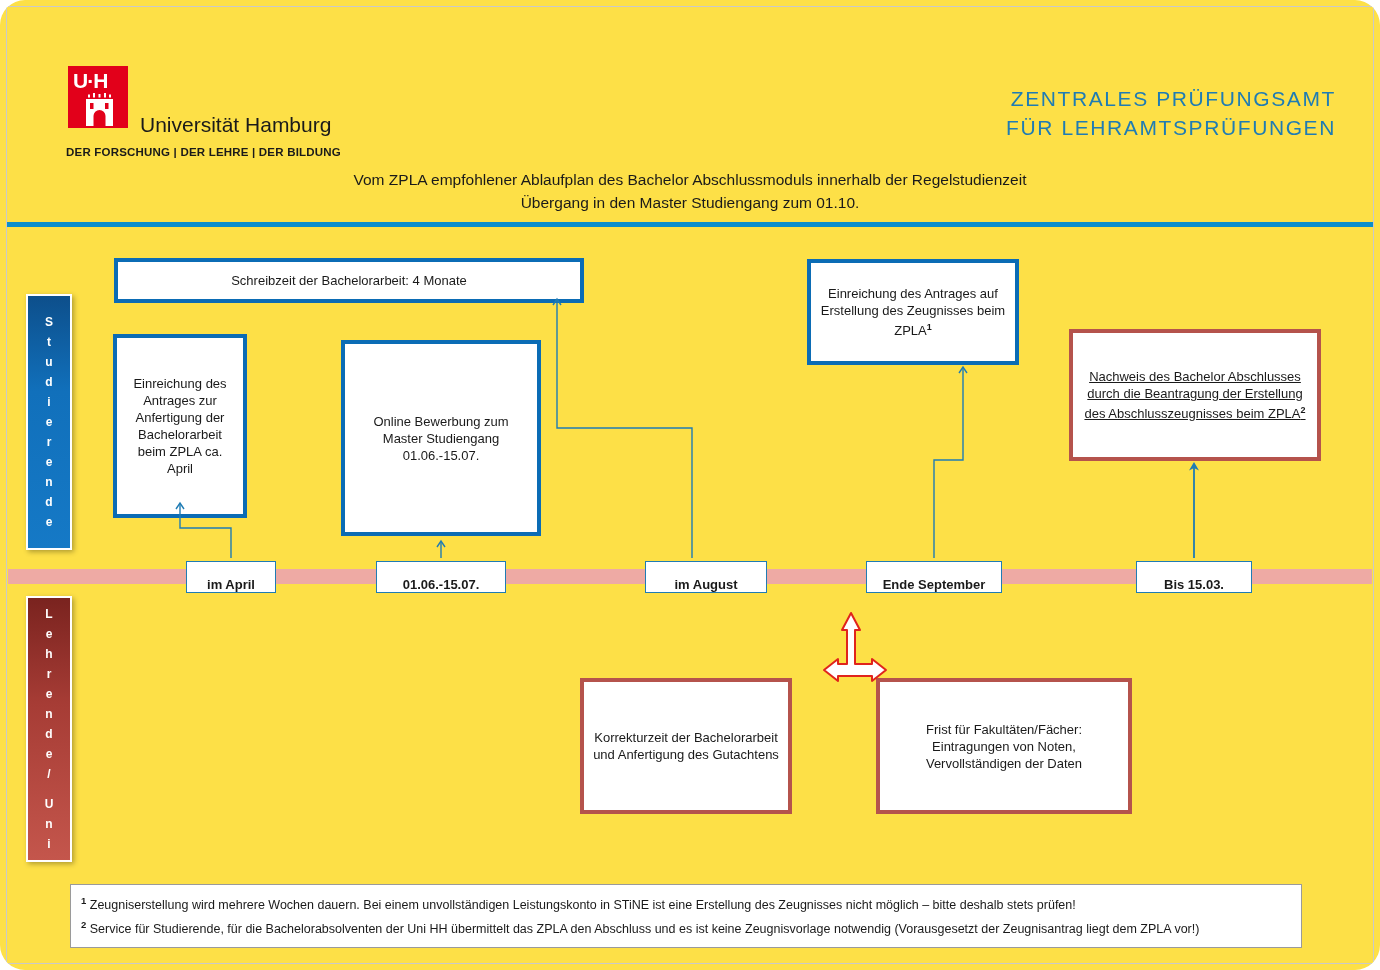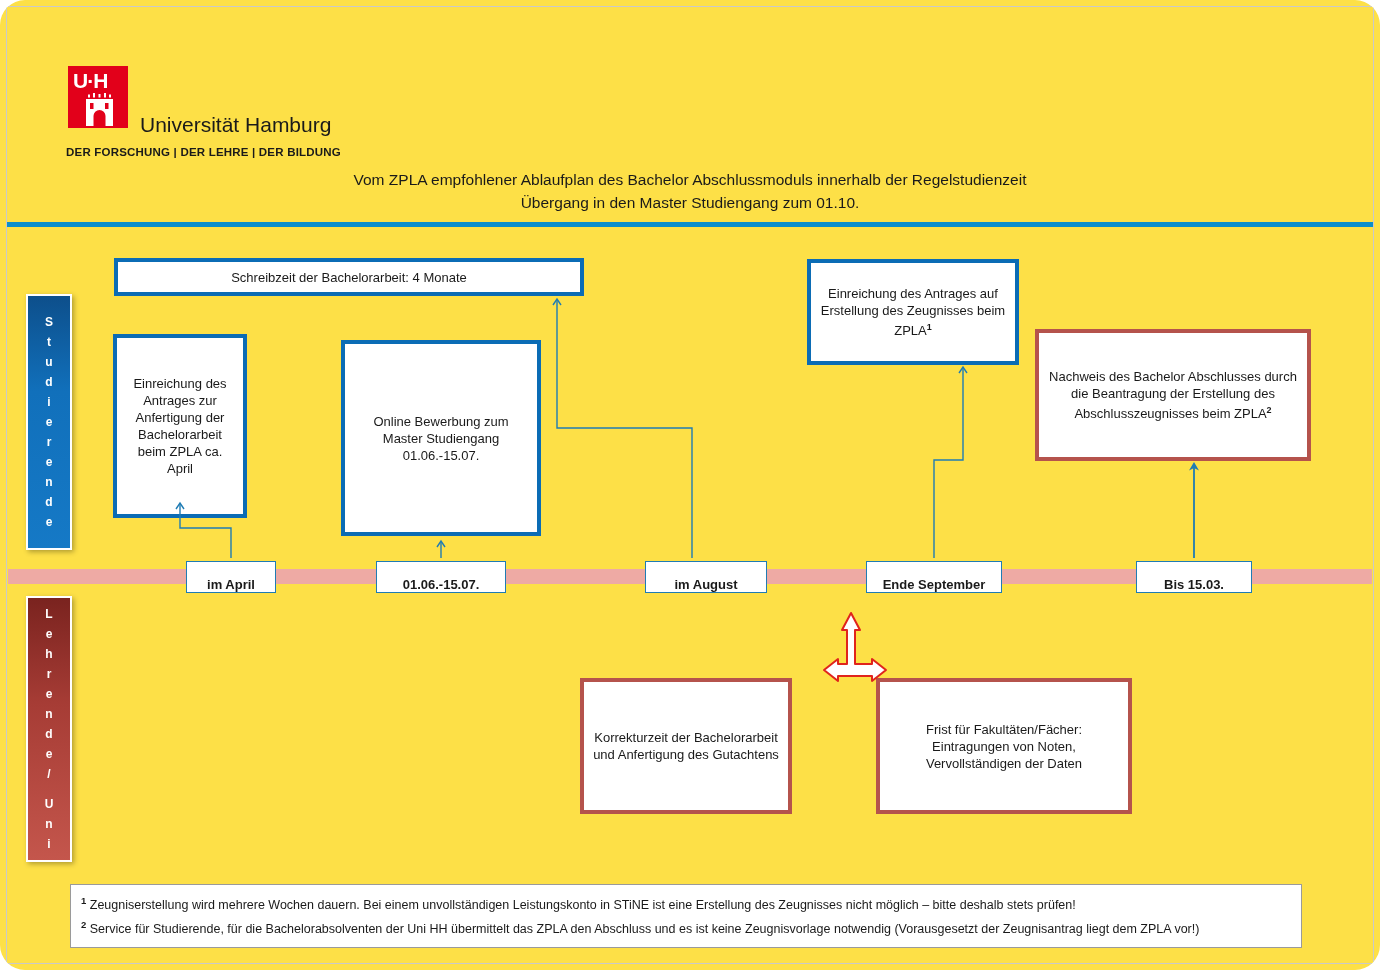--- a/index.html
+++ b/index.html
@@ -194,20 +194,22 @@
       <rect x="24" y="1.5" width="2" height="3" fill="#ffffff"></rect>
       <path d="M1 6 h27 v27 h-7.5 v-10 a6 6 0 0 0 -12 0 v10 H1 Z" fill="#ffffff"></path>
       <rect x="5" y="10" width="3.5" height="6" fill="#e2001a"></rect>
       <rect x="20" y="10" width="3.5" height="6" fill="#e2001a"></rect>
     </svg>
   </div>
   <div id="uhh-name">Universität Hamburg</div>
   <div id="uhh-claim">DER FORSCHUNG  |  DER LEHRE  |  DER BILDUNG</div>
 
   <div id="zpla-title">
+    <div>ZENTRALES PRÜFUNGSAMT</div>
+    <div>FÜR LEHRAMTSPRÜFUNGEN</div>
   </div>
 
   <div id="doc-title">
     <div>Vom ZPLA empfohlener Ablaufplan des Bachelor Abschlussmoduls innerhalb der Regelstudienzeit</div>
     <div>Übergang in den Master Studiengang zum 01.10.</div>
   </div>
   <div id="blue-rule"></div>
 
   <div class="sidebar" id="sidebar-students">
     <span class="vlabel" id="lane-students-text">
@@ -255,33 +257,33 @@
       </div>
       <div class="tl-node" style="left: 866px; top: 561px; width: 136px;">
         <span>Ende September</span>
       </div>
       <div class="tl-node" style="left: 1136px; top: 561px; width: 116px;">
         <span>Bis 15.03.</span>
       </div>
     </div>
 
   <div id="boxes">
-      <div class="pbox blue" style="left: 114px; top: 258px; width: 470px; height: 38px;">
+      <div class="pbox blue" style="left: 114px; top: 258px; width: 470px; height: 45px;">
         <div><span>Schreibzeit der Bachelorarbeit: 4 Monate</span></div>
       </div>
       <div class="pbox blue" style="left: 113px; top: 334px; width: 134px; height: 184px;">
         <div><span>Einreichung des Antrages zur Anfertigung der Bachelorarbeit beim ZPLA ca.  April</span></div>
       </div>
       <div class="pbox blue" style="left: 341px; top: 340px; width: 200px; height: 196px;">
         <div><span>Online Bewerbung zum Master Studiengang 01.06.-15.07.</span></div>
       </div>
       <div class="pbox blue" style="left: 807px; top: 259px; width: 212px; height: 106px;">
         <div><span>Einreichung des Antrages auf Erstellung des Zeugnisses beim ZPLA</span><span class="sup">1</span></div>
       </div>
-      <div class="pbox red" style="left: 1035px; top: 329px; width: 276px; height: 132px;">
+      <div class="pbox red" style="left: 1069px; top: 329px; width: 252px; height: 132px; text-decoration: underline;">
         <div><span>Nachweis des Bachelor Abschlusses durch die Beantragung der Erstellung des Abschlusszeugnisses beim ZPLA</span><span class="sup">2</span></div>
       </div>
       <div class="pbox red" style="left: 580px; top: 678px; width: 212px; height: 136px;">
         <div><span>Korrekturzeit der Bachelorarbeit und Anfertigung des Gutachtens</span></div>
       </div>
       <div class="pbox red" style="left: 876px; top: 678px; width: 256px; height: 136px;">
         <div><span>Frist für Fakultäten/Fächer: Eintragungen von Noten, Vervollständigen der Daten</span></div>
       </div>
     </div>
 

